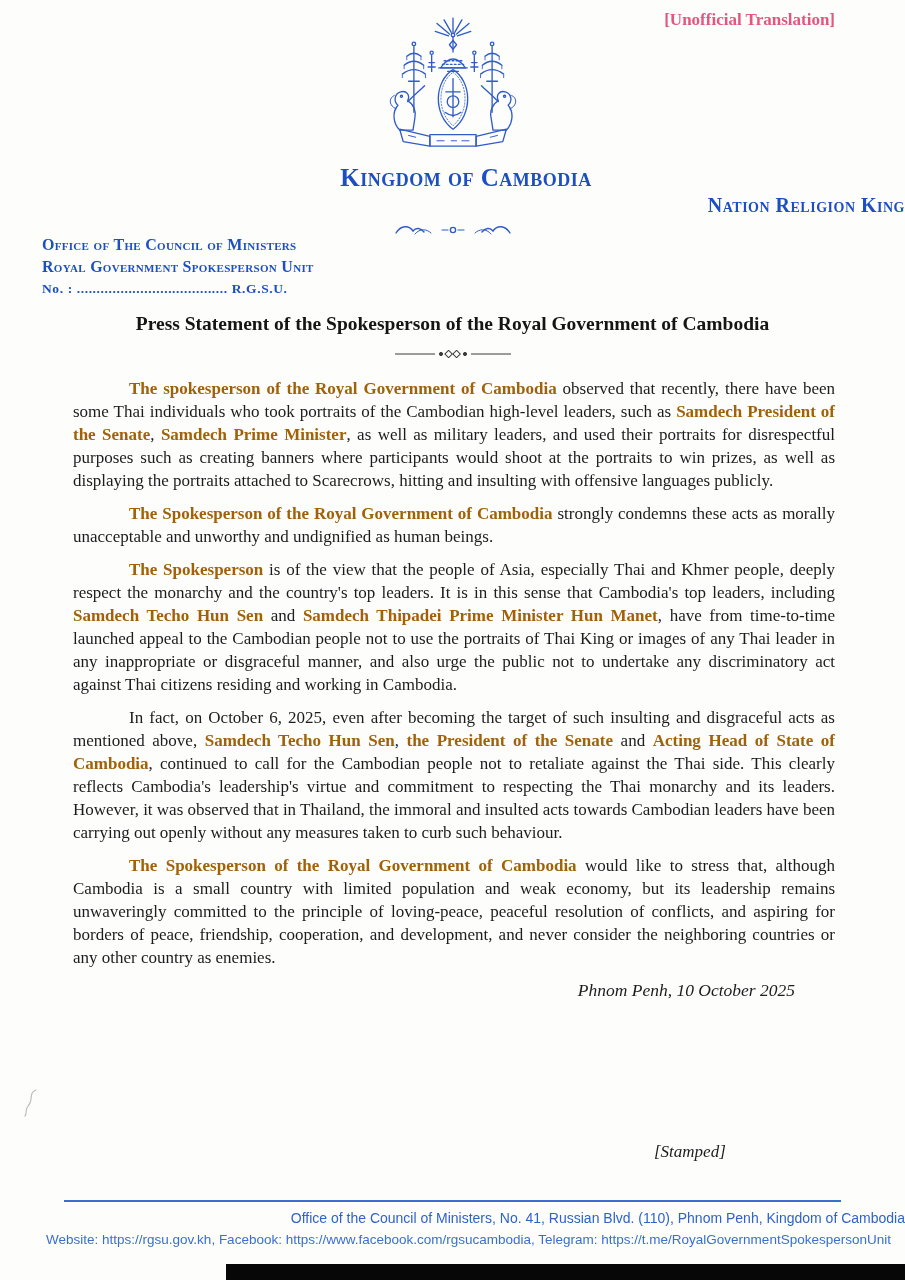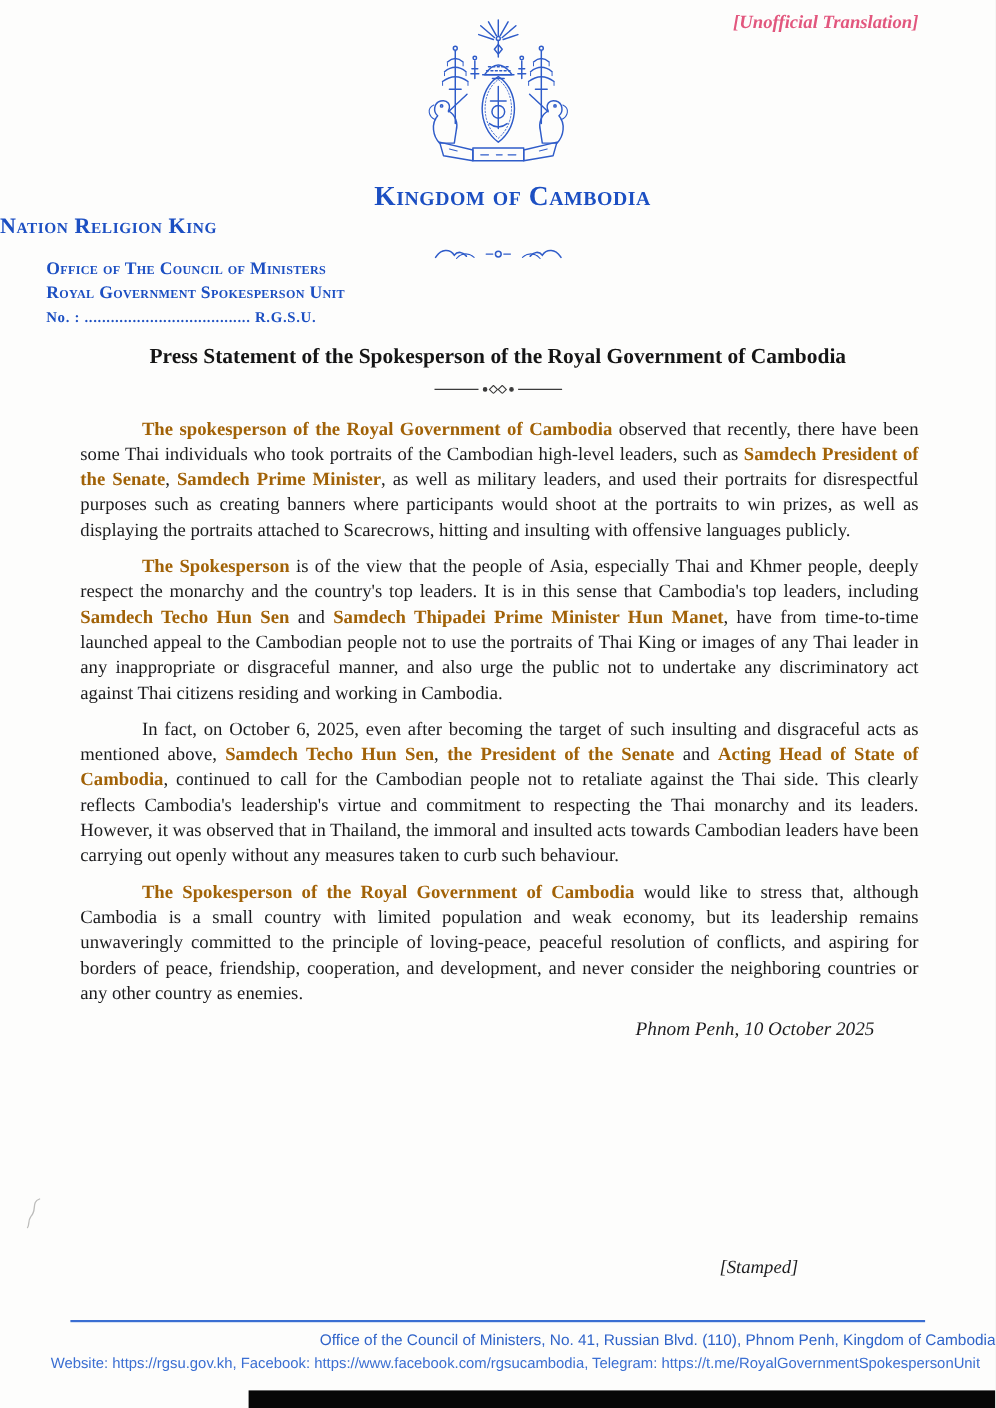--- a/index.html
+++ b/index.html
@@ -9,33 +9,33 @@
     width:905px;height:1280px;
     margin:0 auto;
     background:#fefefdf5;
     background-color:#fdfdfc;
     overflow:hidden;
     font-family:"Liberation Serif", serif;
     color:#1d1d1f;
   }
   .translation-note{
     position:absolute;top:10px;right:70px;
-    font-style:italic;font-size:17px;font-weight:600;
+    font-size:17px;font-weight:600;
     color:var(--pink,#e2577e);
   }
   .emblem-wrap{padding-top:12px;text-align:center;}
   .h-kingdom{
     margin-top:6px;text-align:center;
     font-variant:small-caps;font-weight:bold;
     font-size:25px;line-height:28px;letter-spacing:0.5px;
     color:var(--heading-blue,#1c4fc2);
     padding-left:27px;
   }
   .h-motto{
-    margin-top:1px;text-align:left;
+    margin-top:1px;text-align:right;
     font-variant:small-caps;font-weight:bold;
     font-size:20px;line-height:24px;letter-spacing:0.5px;
     color:var(--heading-blue,#1c4fc2);
   }
   .flourish{margin-top:6px;text-align:center;height:14px;line-height:14px;}
   .office-block{
     position:absolute;left:42px;top:234px;width:430px;
     color:var(--heading-blue,#1c4fc2);
   }
   .office-line{
@@ -194,20 +194,21 @@
         <rect x="53" y="1.4" width="5.2" height="5.2" transform="rotate(45 55.6 4)"></rect>
         <rect x="61" y="1.4" width="5.2" height="5.2" transform="rotate(45 63.6 4)"></rect>
         <circle cx="72" cy="4" r="1.6" fill="#3b3b3b"></circle>
         <path d="M78 4 H118"></path>
       </g>
     </svg>
   </div>
 
   <div class="body-text">
       <p class="para"><b>The spokesperson of the Royal Government of Cambodia</b><span> observed that recently, there have been some Thai individuals who took portraits of the Cambodian high-level leaders, such as </span><b>Samdech President of the Senate</b><span>, </span><b>Samdech Prime Minister</b><span>, as well as military leaders, and used their portraits for disrespectful purposes such as creating banners where participants would shoot at the portraits to win prizes, as well as displaying the portraits attached to Scarecrows, hitting and insulting with offensive languages publicly.</span></p>
+      <p class="para"><b>The Spokesperson of the Royal Government of Cambodia</b><span> strongly condemns these acts as morally unacceptable and unworthy and undignified as human beings.</span></p>
       <p class="para"><b>The Spokesperson</b><span> is of the view that the people of Asia, especially Thai and Khmer people, deeply respect the monarchy and the country's top leaders. It is in this sense that Cambodia's top leaders, including </span><b>Samdech Techo Hun Sen</b><span> and </span><b>Samdech Thipadei Prime Minister Hun Manet</b><span>, have from time-to-time launched appeal to the Cambodian people not to use the portraits of Thai King or images of any Thai leader in any inappropriate or disgraceful manner, and also urge the public not to undertake any discriminatory act against Thai citizens residing and working in Cambodia.</span></p>
       <p class="para"><span>In fact, on October 6, 2025, even after becoming the target of such insulting and disgraceful acts as mentioned above, </span><b>Samdech Techo Hun Sen</b><span>, </span><b>the President of the Senate</b><span> and </span><b>Acting Head of State of Cambodia</b><span>, continued to call for the Cambodian people not to retaliate against the Thai side. This clearly reflects Cambodia's leadership's virtue and commitment to respecting the Thai monarchy and its leaders. However, it was observed that in Thailand, the immoral and insulted acts towards Cambodian leaders have been carrying out openly without any measures taken to curb such behaviour.</span></p>
       <p class="para"><b>The Spokesperson of the Royal Government of Cambodia</b><span> would like to stress that, although Cambodia is a small country with limited population and weak economy, but its leadership remains unwaveringly committed to the principle of loving-peace, peaceful resolution of conflicts, and aspiring for borders of peace, friendship, cooperation, and development, and never consider the neighboring countries or any other country as enemies.</span></p>
     </div>
 
   <div class="dateline">Phnom Penh, 10 October 2025</div>
 
   <div class="pencil-mark">
     <svg width="24" height="30" viewBox="0 0 24 30">
       <path d="M16 2 C8 5 14 12 8 18 C5 22 7 26 5 28" stroke="#9b9b99" fill="none" stroke-width="1.2" stroke-linecap="round"></path>

